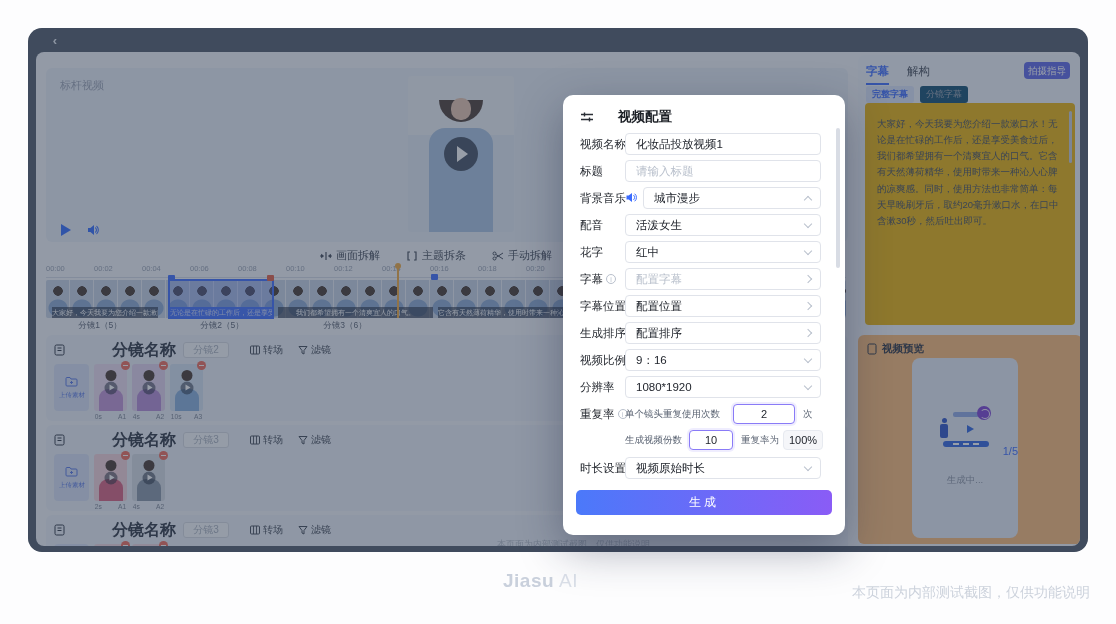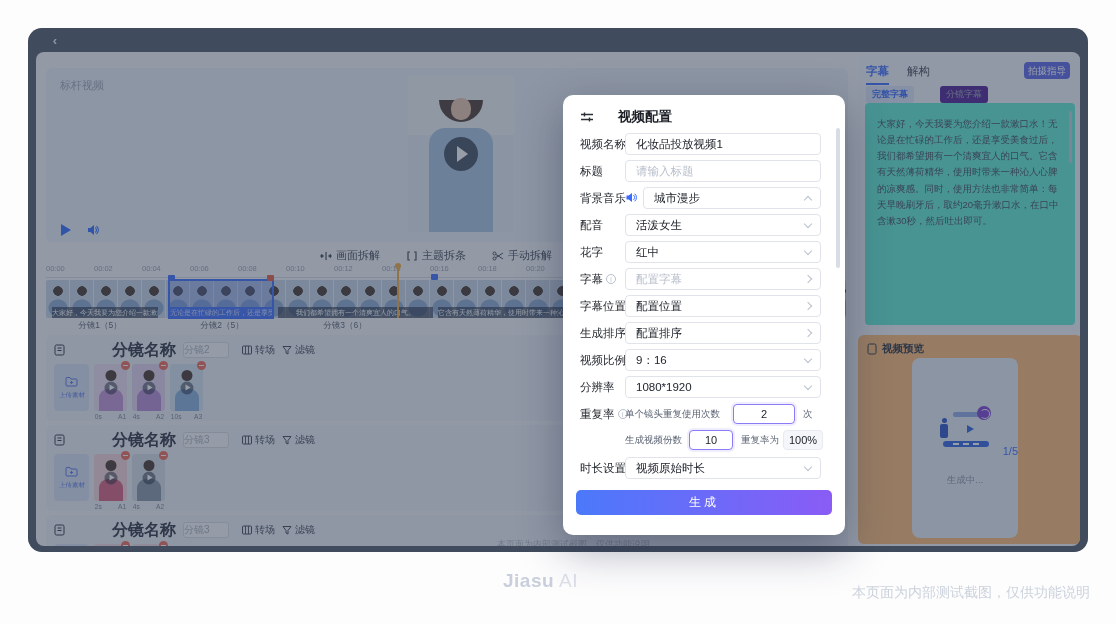--- a/index.html
+++ b/index.html
@@ -73,24 +73,24 @@
                  border-radius:50%; background:#f0a93c; }
   .grp-label { position:absolute; top:268px; width:90px; text-align:center;
                font-size:8.5px; color:#5a6373; }
 
   
   .sb-row { position:absolute; left:10px; width:802px; height:86px;
             background:#edf1f8; border-radius:6px; padding:7px 8px; }
   .sb-head { display:flex; align-items:center; gap:7px; height:16px; }
   .sb-title { font-size:16px; font-weight:bold; color:#2b3240;margin-left:40px; }
   .sb-name-input { width:46px; height:16px; border:1px solid #d7dbe3; border-radius:3px;
-                   background:#f8fafc; color:#a8b0bd; font-size:10px; 
+                   background:#f8fafc; color:#a8b0bd; font-size:10px; text-align:center;
                    font-family:inherit; margin-right:6px; }
   .sb-tool { display:flex; align-items:center; gap:3px; font-size:10px; color:#3e4654;
-             margin-left:0; cursor:pointer; }
+             margin-left:8px; cursor:pointer; }
   .sb-thumbs { display:flex; gap:5px; margin-top:6px; align-items:flex-start; }
   .upload-tile { width:35px; height:47px; background:#d9e1f6; border-radius:4px; cursor:pointer;
                  display:flex; flex-direction:column; align-items:center; justify-content:center; gap:3px; }
   .upload-tile .up-txt { font-size:7px; color:#5577e8; transform:scale(0.92); white-space:nowrap; }
   .clip-wrap { width:33px; }
   .clip { position:relative; width:33px; height:47px; border-radius:3px; cursor:pointer;
           background:var(--bgc,#e4dcef); }
   .clip::before { content:""; position:absolute; left:50%; top:6px; transform:translateX(-50%);
           width:11px; height:11px; border-radius:50%; background:#46362e; }
   .clip::after { content:""; position:absolute; left:50%; bottom:0; transform:translateX(-50%);
@@ -113,23 +113,23 @@
             background:#f1f5fa; border-radius:6px; }
   .rp-tabs { position:absolute; left:8px; top:9px; display:flex; gap:18px; font-size:11.5px; }
   .rp-tab { color:#434b59; cursor:pointer; padding-bottom:4px; }
   .rp-tab.active { color:#3a6bff; font-weight:bold; border-bottom:2px solid #3a6bff; }
   .guide-btn { position:absolute; right:12px; top:7px; width:46px; height:17px;
                background:#5a64e8; color:#fff; font-size:9.5px; line-height:17px; text-align:center;
                border-radius:4px; cursor:pointer; }
   .rp-chips { position:absolute; left:8px; top:31px; display:flex; gap:6px; }
   .chip { font-size:9px; padding:2px 6px; border-radius:3px; cursor:pointer; }
   .chip.active { background:rgba(58,107,255,0.12); color:#3a6bff; font-weight:bold; }
-  .chip.idle { background:#4c1d95; color:#9aa3b0;margin-left:20px; }
+  .chip.idle { background:#0c4a6e; color:#9aa3b0; }
   .rp-textbox { position:absolute; left:7px; top:48px; width:210px; height:222px;
-                background:#5eead4; border-radius:4px; padding:13px 12px; }
+                background:#eab308; border-radius:4px; padding:13px 12px; }
   .rp-text { font-size:9.5px; line-height:1.7; color:#414a59; }
   .rp-scroll { position:absolute; right:3px; top:8px; width:3px; height:52px;
                background:#c6cdd8; border-radius:2px; cursor:pointer; }
   .rp-bottom { position:absolute; left:822px; top:283px; width:224px; height:209px;
                background:#fdba74; border-radius:6px; }
   .rp-bhead { position:absolute; left:9px; top:7px; display:flex; gap:5px; align-items:center;
               font-size:10.5px; font-weight:bold; color:#2b3240; }
   .preview-card { position:absolute; left:54px; top:23px; width:106px; height:180px;
                   background:#e7edf6; border-radius:8px; }
   .illus { position:absolute; left:25px; top:52px; width:58px; height:40px; }

